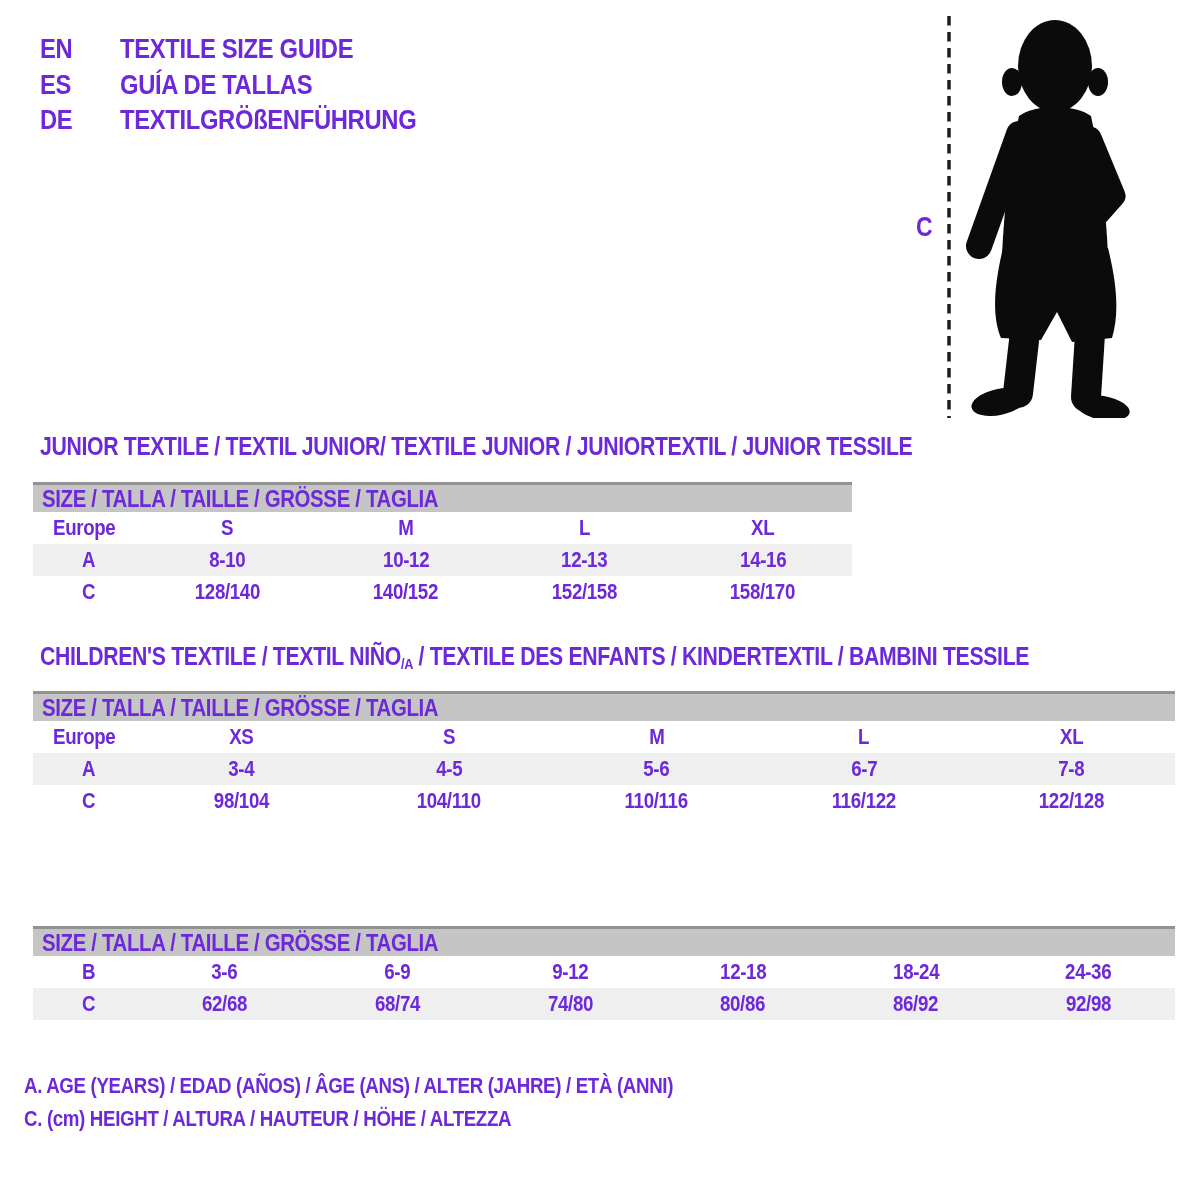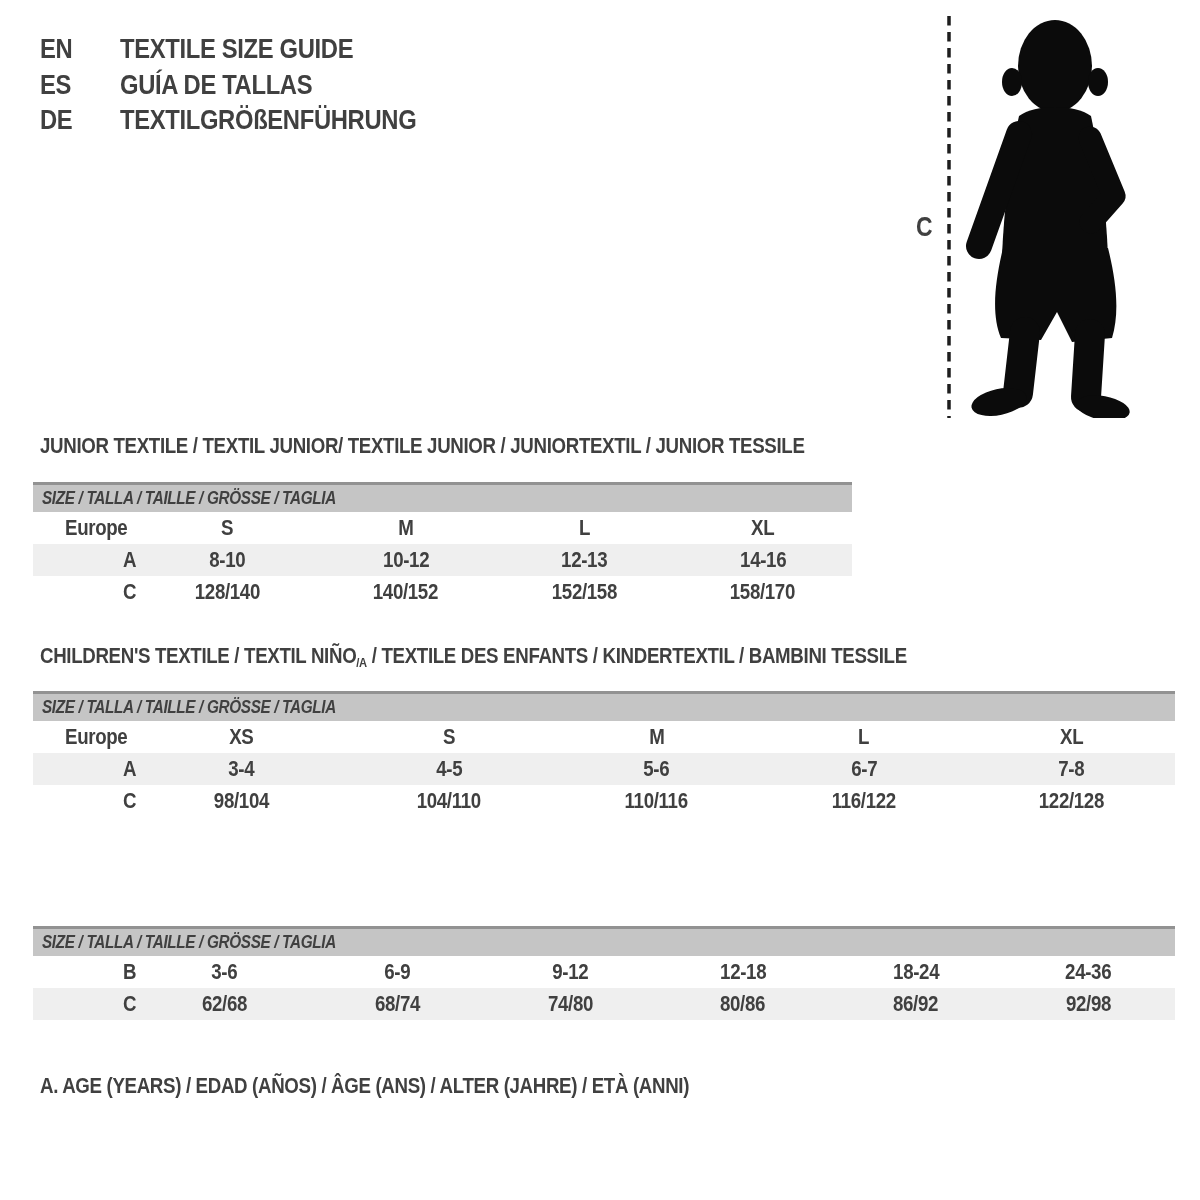--- a/index.html
+++ b/index.html
@@ -1,54 +1,54 @@
 <!DOCTYPE html>
 <html><head>
 <meta charset="utf-8">
 <style>
   html,body{margin:0;padding:0;background:#fff;}
   .page{position:relative;width:1200px;height:1200px;background:#ffffff;overflow:hidden;
-        font-family:"Liberation Sans",sans-serif;font-weight:bold;color:#404040;}
+        font-family:"Liberation Sans",sans-serif;font-weight:bold;color:#6d28d9;}
 
   
   .cx{display:inline-block;white-space:nowrap;letter-spacing:-0.4px;}
   .cxl{transform:scaleX(0.85);transform-origin:0 50%;}
   .cxc{transform:scaleX(0.85);transform-origin:50% 50%;}
 
   
   .lang-list{position:absolute;left:40px;top:31px;font-size:28px;line-height:35.5px;}
   .lang-row{height:35.5px;}
   .lang-code{display:inline-block;width:80px;}
 
   
   .c-label{position:absolute;left:916px;top:212px;font-size:27px;}
   .dash-svg{position:absolute;left:945px;top:14px;}
   .toddler-svg{position:absolute;left:963px;top:16px;}
 
   
-  .sec-title{position:absolute;left:40px;font-size:22px;line-height:30.5px;}
+  .sec-title{position:absolute;left:40px;font-size:25px;line-height:30.5px;}
   #sec-title-0{top:431px;}
   #sec-title-1{top:641px;}
   #sec-title-2{top:846px;}
   .t-sub{font-size:0.6em;vertical-align:-0.28em;}
 
   
   .size-table{position:absolute;}
   #sec-table-0{left:33px;top:482px;width:819px;}
   #sec-table-1{left:33px;top:691px;width:1142px;}
   #sec-table-2{left:33px;top:926px;width:1142px;}
   .tbar{height:27px;line-height:27px;background:#c5c5c5;border-top:3px solid #929292;
-        padding-left:9px;font-size:18px;font-style:italic;}
+        padding-left:9px;font-size:24px;}
   .size-table table{width:100%;border-collapse:collapse;table-layout:fixed;}
   .size-table td{height:32px;padding:0;text-align:center;font-size:22px;vertical-align:middle;}
-  .size-table td.lbl{text-align:right;padding-left:9px;margin-top:28px;}
+  .size-table td.lbl{text-align:center;padding-left:9px;margin-top:28px;}
   .size-table tr.shaded{background:#efefef;}
 
   
-  .footnotes{position:absolute;left:40px;top:1069px;font-size:22px;line-height:33.3px;}
+  .footnotes{position:absolute;left:24px;top:1069px;font-size:22px;line-height:33.3px;}
   .footnote-line{height:33.3px;}
 </style>
 </head>
 <body>
 
 <div class="page">
 
   <div class="lang-list">
     <div class="lang-row">
       <span class="lang-code"><span class="cx cxl">EN</span></span><span class="cx cxl">TEXTILE SIZE GUIDE</span>
@@ -194,15 +194,16 @@
             <td><span class="cx cxc">80/86</span></td>
             <td><span class="cx cxc">86/92</span></td>
             <td><span class="cx cxc">92/98</span></td>
           </tr>
         </tbody>
       </table>
     </div>
 
   <div class="footnotes">
     <div class="footnote-line"><span class="cx cxl">A. AGE (YEARS) / EDAD (AÑOS) / ÂGE (ANS) / ALTER (JAHRE) / ETÀ (ANNI)</span></div>
+    <div class="footnote-line"><span class="cx cxl">C. (cm) HEIGHT / ALTURA / HAUTEUR / HÖHE / ALTEZZA</span></div>
   </div>
 
 </div>
 
 </body></html>

